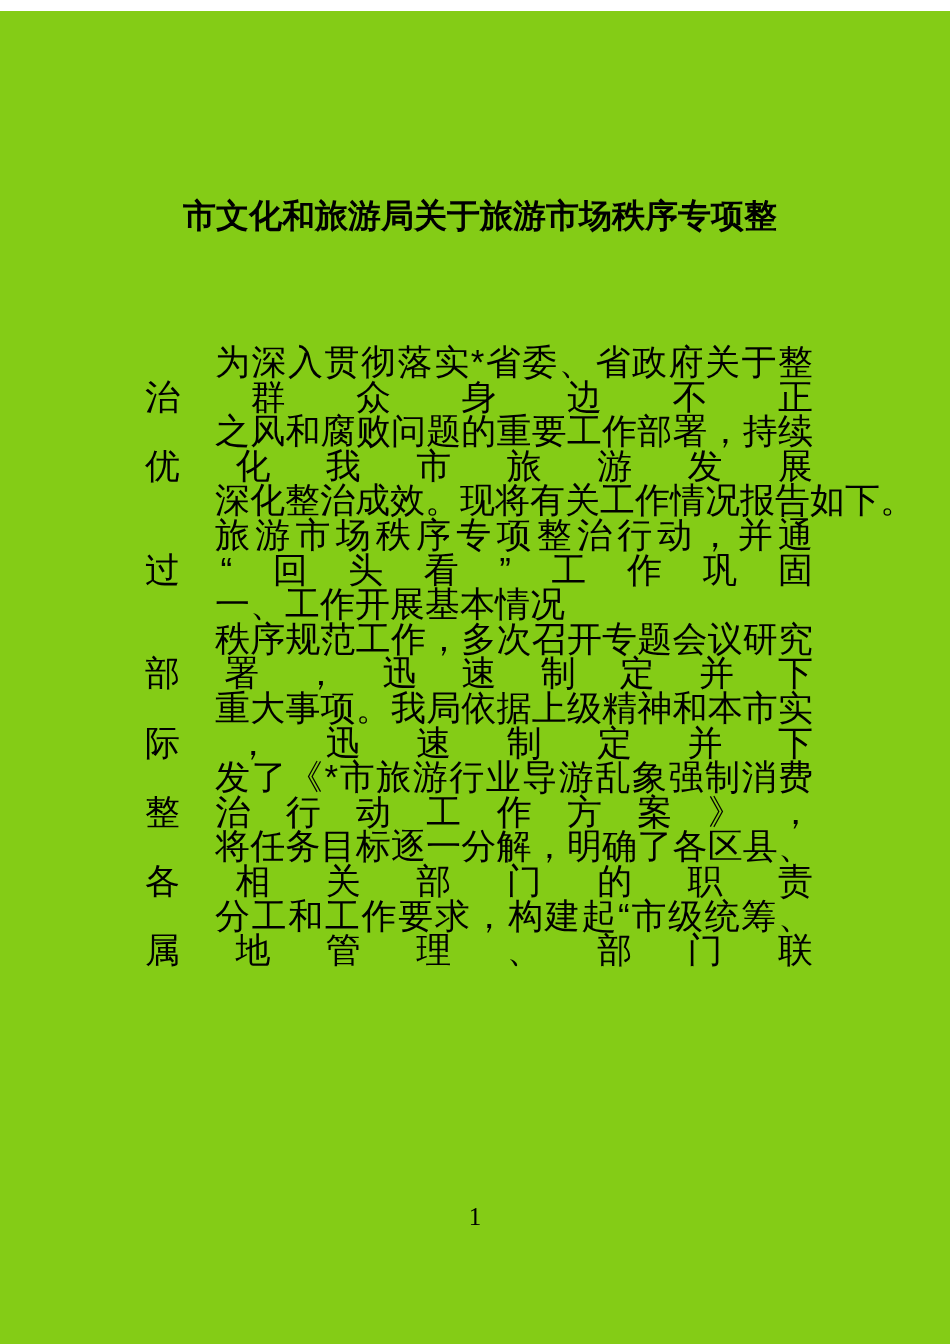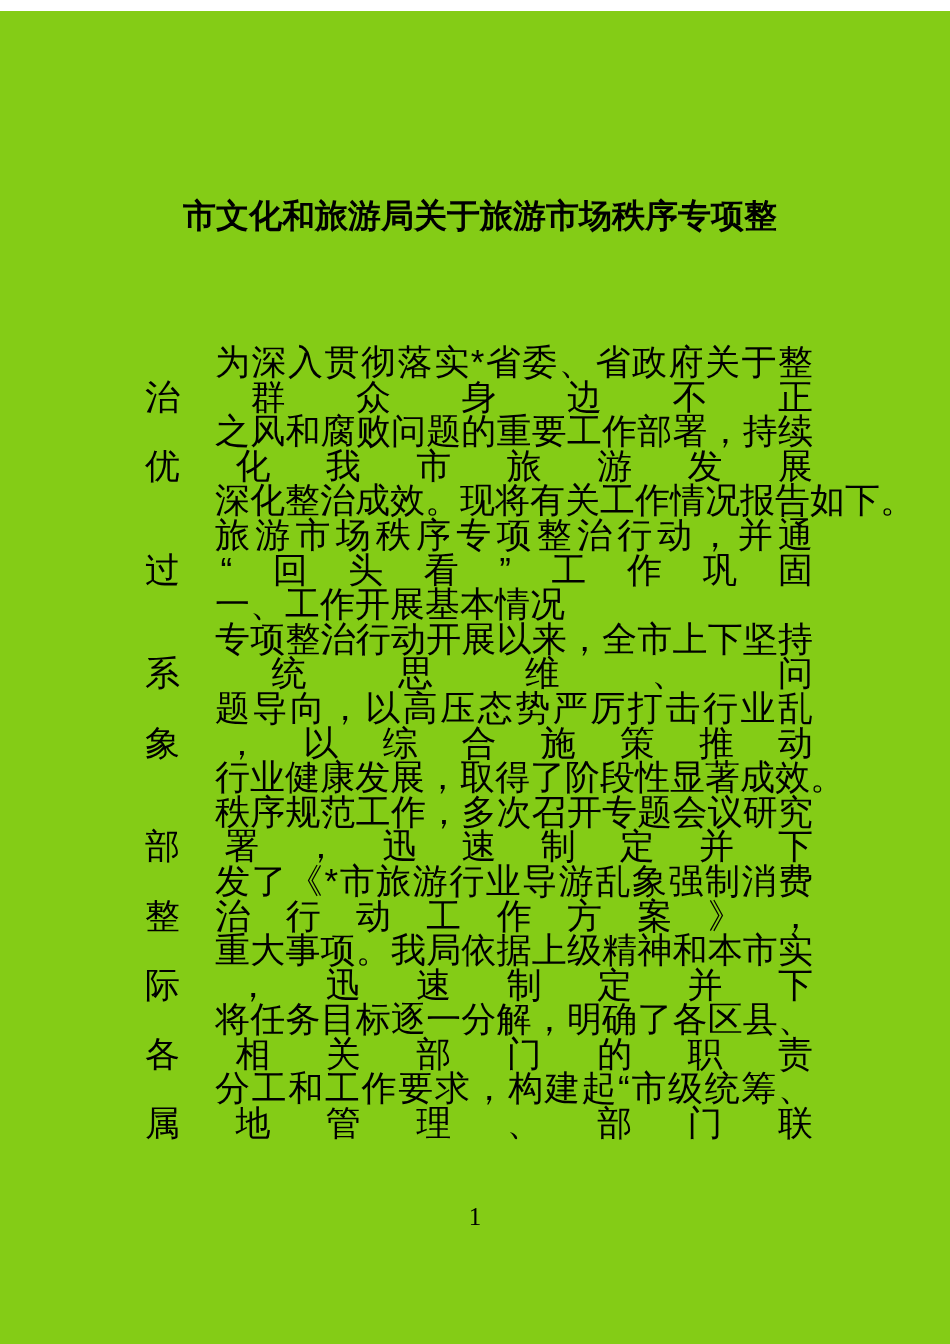--- a/index.html
+++ b/index.html
@@ -89,30 +89,25 @@
       <span class="ln just" style="text-indent: 2em;">为深入贯彻落实*省委、省政府关于整治群众身边不正</span>
       <span class="ln just">之风和腐败问题的重要工作部署，持续优化我市旅游发展</span>
       <span class="ln">深化整治成效。现将有关工作情况报告如下。</span>
       <span class="ln just">旅游市场秩序专项整治行动，并通过“回头看”工作巩固</span>
     </p>
 
     <p class="para indent">
       <span class="ln" style="text-indent: 2em;">一、工作开展基本情况</span>
     </p>
 
-    <p class="para indent">
-      <span class="ln just" style="text-indent: 2em;">专项整治行动开展以来，全市上下坚持系统思维、问</span>
-      <span class="ln just">题导向，以高压态势严厉打击行业乱象，以综合施策推动</span>
-      <span class="ln">行业健康发展，取得了阶段性显著成效。</span>
-    </p>
 
     <p class="para indent">
       <span class="ln just">秩序规范工作，多次召开专题会议研究部署，迅速制定并下</span>
+      <span class="ln just">重大事项。我局依据上级精神和本市实际，迅速制定并下</span>
       <span class="ln just">发了《*市旅游行业导游乱象强制消费整治行动工作方案》，</span>
-      <span class="ln just">重大事项。我局依据上级精神和本市实际，迅速制定并下</span>
       <span class="ln just">将任务目标逐一分解，明确了各区县、各相关部门的职责</span>
       <span class="ln just">分工和工作要求，构建起“市级统筹、属地管理、部门联</span>
 
     </p>
 
   </div>
 
   <div class="page-number">1</div>
 
 </div>

